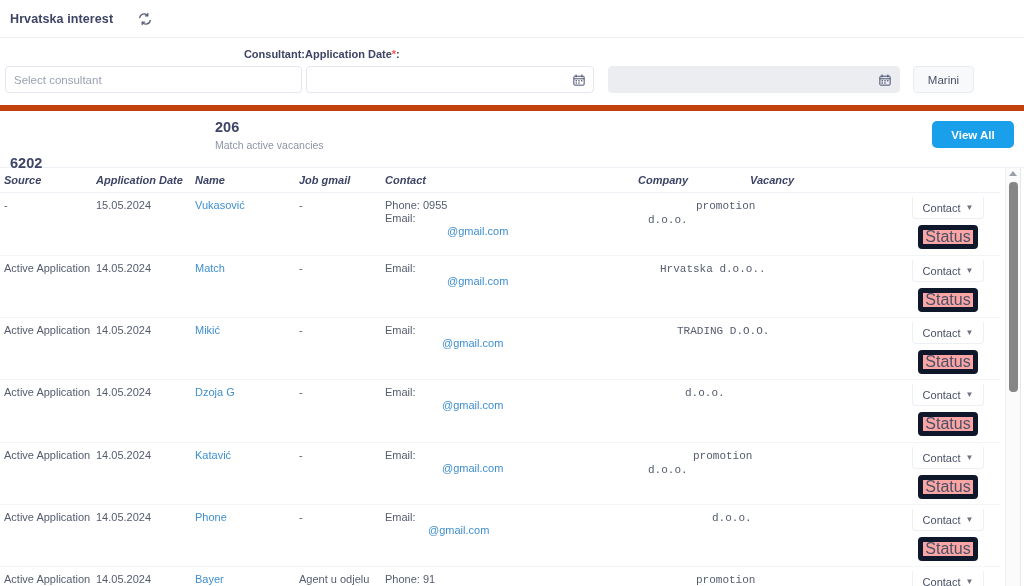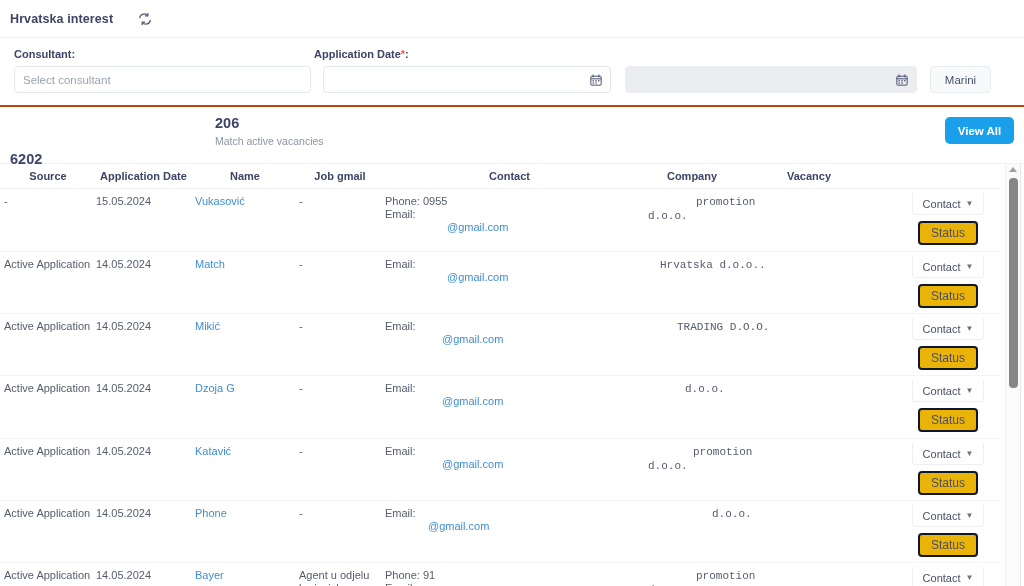--- a/index.html
+++ b/index.html
@@ -25,37 +25,38 @@
   }
   .refresh-btn {
     margin-left: 22px; width: 20px; height: 20px;
     display: flex; align-items: center; justify-content: center;
     cursor: pointer;
   }
   .refresh-btn svg { display:block; }
 
   
   .filters {
-    padding: 10px 10px 12px 14px;
-    border-bottom: 2px solid #c2410c;
+    padding: 10px 10px 12px 5px;
+    border-bottom: 6px solid #c2410c;
     background: #fff;
+    text-align: right;
   }
   .filter-labels { display: flex; font-size: 11px; font-weight: bold; color:#3d4465; }
   .lbl-consultant { width: 300px; }
   .lbl-appdate { }
   .req { color:#ff5252; font-weight:bold; }
   .filter-inputs { display: flex; align-items: center; margin-top: 6px; gap: 4px; }
 
   .inp {
     height: 27px; border: 1px solid #e3e7ee; border-radius: 4px;
     background: #fff; font-size: 11.5px; color:#3c4257;
     display:flex; align-items:center; padding: 0 8px;
   }
   .inp.placeholder-text { color:#9aa2b1; }
-  #consultant-input { width: 297px; margin-right: 8px; }
+  #consultant-input { width: 297px; margin-right: 0; }
   .date-inp {
     width: 288px; position: relative; justify-content: space-between;
   }
   #date-from { width: 288px; }
   #date-to { width: 292px; background: #ebedf1; border-color:#ebedf1; margin-left:10px;}
   .cal-icon { margin-left:auto; display:flex; align-items:center; }
   .search-btn {
     margin-left: 9px;
     height: 27px; width: 61px;
     border: 1px solid #e9ecf1; border-radius: 4px;
@@ -68,34 +69,34 @@
   .stats {
     position: relative; height: 57px; padding: 8px 10px 0 10px;
     border-bottom: 1px solid #eef1f5; display:flex;
   }
   .stat { }
   .stat:first-child { width: 205px; margin-top: 36px; }
   .stat-num { font-size: 14.5px; font-weight: bold; color:#3d4465; line-height:17px;}
   .stat-lbl { font-size: 10.5px; color:#8d95a5; margin-top: 3px; }
   .viewall-btn {
     position: absolute; right: 10px; top: 10px;
-    width: 69px; height: 27px; border-radius: 5px;
+    width: 82px; height: 27px; border-radius: 5px;
     background: #1a9fea; color: #fff;
     font-size: 11.5px; font-weight: bold;
     display:flex; align-items:center; justify-content:center;
     cursor:pointer;
   }
 
   
   .table-wrap { position: relative; }
   table.grid { width: 1000px; border-collapse: collapse; table-layout: fixed; }
   table.grid th {
     font-size: 11px; font-weight: bold; color: #3d4465;
-    text-align: center; padding: 6px 4px 6px 0; height: 20px;
-    border-bottom: 1px solid #eef1f5; vertical-align: middle;
+    text-align: left; padding: 6px 4px 6px 0; height: 20px;
+    border-bottom: 1px solid #eef1f5; vertical-align: middle; font-style: italic;
   }
   table.grid td {
     font-size: 11px; color: #555c6e; vertical-align: top;
     padding: 6px 4px 6px 0;
     border-bottom: 1px solid #f2f4f7;
   }
   .c-source   { width: 96px;  padding-left:4px !important; }
   .c-date     { width: 99px; }
   .c-name     { width: 104px; }
   .c-job      { width: 86px; }
@@ -118,22 +119,22 @@
   .actions-cell { padding: 0 !important; }
   .act-inner { display:flex; flex-direction:column; align-items:flex-end; padding-top: 4px; }
   .btn-contact {
     width: 72px; height: 22px; border: 1px solid #eceff4; border-top:none;
     border-radius: 0 0 4px 4px; background: #fff;
     font-size: 11px; color:#4a5066;
     display:flex; align-items:center; justify-content:center; gap:5px;
     cursor:pointer; margin-right: 16px;
   }
   .btn-status {
-    width: 60px; height: 24px; border: 2px solid #0f172a; border-radius: 4px;
-    background: #eab308; font-size: 12px; color:#4a5066;
+    width: 60px; height: 24px; border: 5px solid #0f172a; border-radius: 4px;
+    background: #fca5a5; font-size: 16px; color:#4a5066;
     display:flex; align-items:center; justify-content:center;
     cursor:pointer; margin-right: 22px; margin-top: 6px;
   }
 
   
   .vscroll {
     position: absolute; right: 4px; top: 0; width: 15px; height: 100%;
     background: #fbfbfb; border-left: 1px solid #f0f0f0;
   }
   .vscroll-up {

